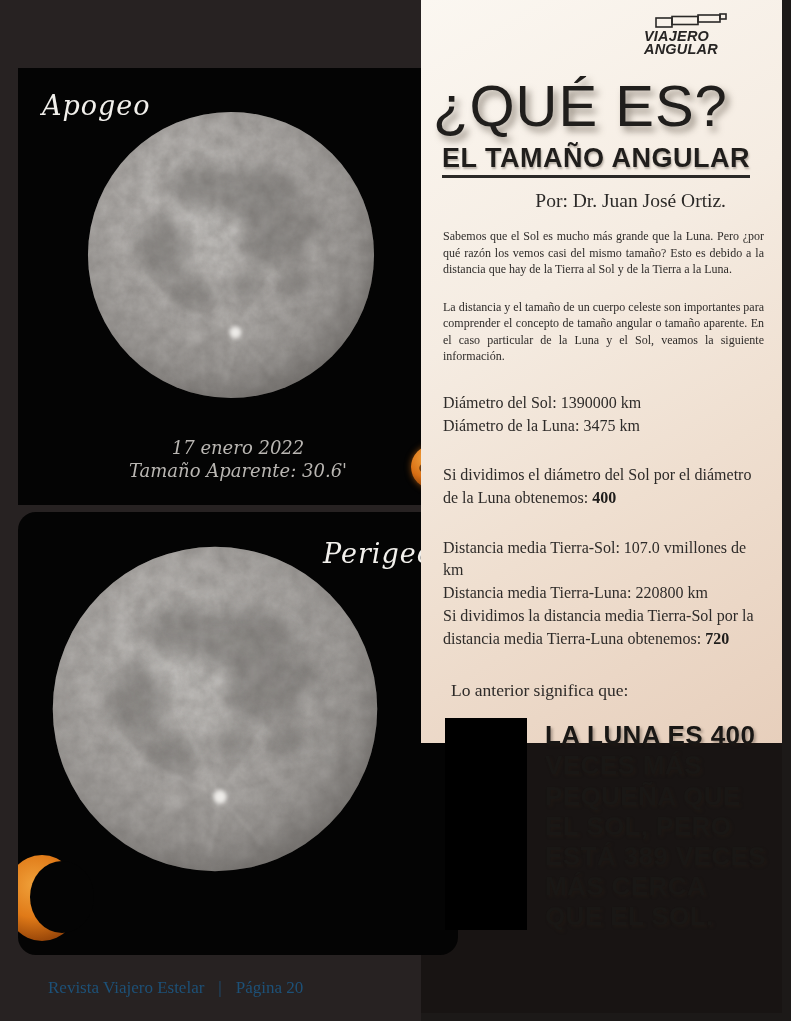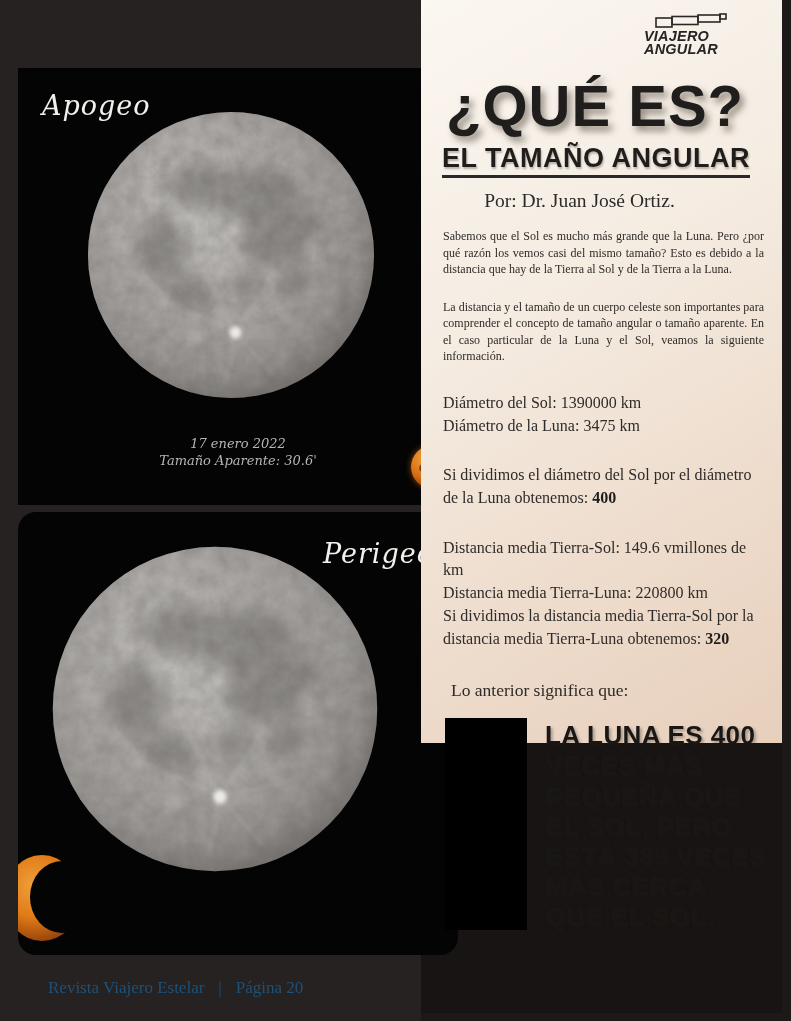--- a/index.html
+++ b/index.html
@@ -13,21 +13,21 @@
   .photo-apogee { top:68px; height:437px; }
   .photo-perigee { top:512px; height:443px;border-radius:18px; }
   .photo-label { position:absolute; color:#f2f0ec; font-style:italic; font-size:27px;
                  font-family:"DejaVu Serif", serif; letter-spacing:1px; }
   .label-apogee { left:24px; top:22px; }
   .label-perigee { right:24px; top:26px; }
   .moon { position:absolute; display:block; }
   .moon-apogee { width:298px; height:298px; left:64px; top:38px; }
   .moon-perigee { width:338px; height:338px; left:28px; top:28px; }
   .photo-caption { position:absolute; width:100%; text-align:center; color:#b9b6b2;
-                   font-style:italic; font-size:13px; line-height:1.3;
+                   font-style:italic; font-size:18px; line-height:1.3;
                    font-family:"DejaVu Serif", serif; }
   .caption-apogee { top:368px; }
   
   .wm-sphere { position:absolute; right:3px; bottom:16px; width:44px; height:44px; border-radius:50%;
                background:radial-gradient(circle at 35% 30%, #f2a23c 0%, #d96f14 45%, #7a3708 80%, #2b1202 100%);
                box-shadow:0 0 6px rgba(230,120,20,.55); }
   .wm-sphere::after { content:""; position:absolute; left:8px; top:14px; width:28px; height:14px;
                border-radius:50%; background:rgba(20,8,2,.55); transform:rotate(-12deg); }
   .wm-crescent { position:absolute; left:-14px; bottom:14px; width:76px; height:86px; }
   .wm-crescent .c1 { position:absolute; inset:0; border-radius:50%;
@@ -44,28 +44,28 @@
                background:linear-gradient(150deg,#fbf7f1 0%, #f5ece2 38%, #efdfd0 65%, #e7cfbc 100%);
                padding:8px 12px 0 12px; }
   .edge-right { position:absolute; right:0; top:0; width:9px; height:1021px; background:#1c1918; }
   .edge-bottom-right { position:absolute; left:421px; top:1013px; width:370px; height:8px; background:#1c1918; }
 
   .brand { position:absolute; top:10px; right:46px; width:92px; text-align:left; }
   .brand-scope { display:block; margin-left:10px; }
   .brand-text { font-family:"Liberation Sans", sans-serif; font-weight:800; font-style:italic;
                 color:#272524; font-size:14.5px; line-height:.92; letter-spacing:.2px; }
 
-  .title { margin:64px 0 0 13px; font-family:"Liberation Sans", sans-serif; font-weight:700;
+  .title { margin:64px 0 0 0; font-family:"Liberation Sans", sans-serif; font-weight:400;
            font-size:58px; letter-spacing:1px; color:#201e1c;
            text-shadow:4px 5px 7px rgba(70,58,46,.55); }
   .subtitle { display:inline-block; margin:4px 4px 0 9px; font-family:"Liberation Sans", sans-serif;
               font-weight:800; font-size:27px; letter-spacing:.5px; color:#201e1c;
               border-bottom:3px solid #2b2927; padding-bottom:1px;
               text-shadow:1px 2px 2px rgba(70,58,46,.35); }
-  .byline { margin:12px 44px 0 0; text-align:center; font-size:19.5px; color:#2c2a28; }
+  .byline { margin:12px 44px 0 0; text-align:right; font-size:19.5px; color:#2c2a28; }
 
   .body-text { margin:16px 6px 0 10px; font-size:12px; line-height:1.38; color:#2e2b29;
                text-align:justify; }
   .body-text p { margin-bottom:21px; }
   .facts { margin:20px 6px 0 10px; font-size:16px; line-height:1.42; color:#2e2b29; }
   .facts.gap { margin-top:27px; }
   .facts strong { font-weight:700; color:#1f1d1b; }
   .lead-in { margin:30px 6px 0 18px; font-size:17.5px; color:#2e2b29; }
 
   .conclusion { display:flex; margin:17px 0 0 12px; }
@@ -194,24 +194,24 @@
     <div class="facts gap">
       <div>Diámetro del Sol: 1390000 km</div>
       <div>Diámetro de la Luna: 3475 km</div>
     </div>
 
     <div class="facts gap">
       <span>Si dividimos el diámetro del Sol por el diámetro de la Luna obtenemos: </span><strong>400</strong>
     </div>
 
     <div class="facts gap">
-      <div>Distancia media Tierra-Sol: 149.6 vmillones de km</div>
+      <div>Distancia media Tierra-Sol: 107.0 vmillones de km</div>
       <div>Distancia media Tierra-Luna: 220800 km</div>
       <div>
-        <span>Si dividimos la distancia media Tierra-Sol por la distancia media Tierra-Luna obtenemos: </span><strong>320</strong>
+        <span>Si dividimos la distancia media Tierra-Sol por la distancia media Tierra-Luna obtenemos: </span><strong>720</strong>
       </div>
     </div>
 
     <div class="lead-in">Lo anterior significa que:</div>
 
     <div class="conclusion">
       <div class="black-box"></div>
       <div class="big-text">LA LUNA ES 400 VECES MÁS PEQUEÑA QUE EL SOL, PERO ESTÁ 389 VECES MÁS CERCA QUE EL SOL.</div>
     </div>
 

